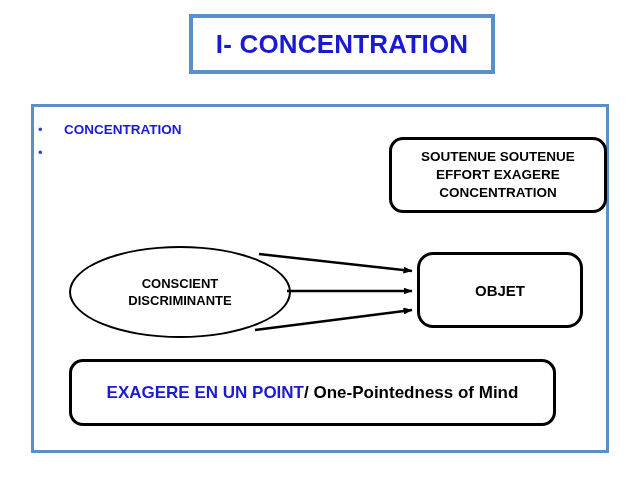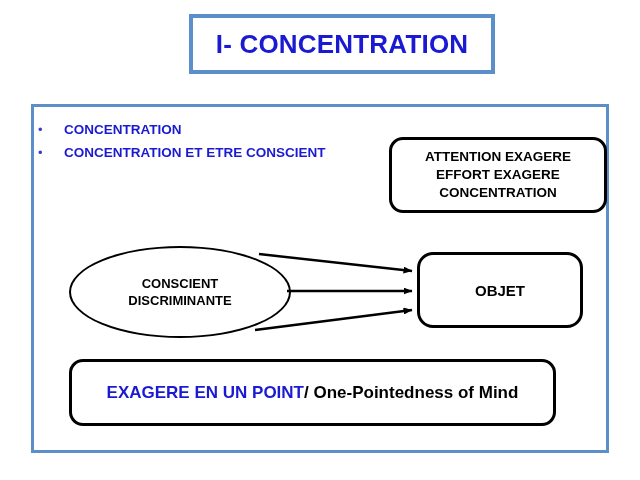--- a/index.html
+++ b/index.html
@@ -180,27 +180,26 @@
 
   <div id="content-frame"></div>
 
   <div id="bullets">
     <div class="bullet-row">
       <span class="bullet-dot">•</span>
       <span class="bullet-label">CONCENTRATION</span>
     </div>
     <div class="bullet-row">
       <span class="bullet-dot">•</span>
-      <span class="bullet-label">CONCENTRATION ET ETRE CONSCIENT</span>
     </div>
   </div>
 
   <div id="attention-box" class="shape">
     <div id="attention-text">
-      <div>ATTENTION EXAGERE</div>
+      <div>SOUTENUE SOUTENUE</div>
       <div>EFFORT EXAGERE</div>
       <div>CONCENTRATION</div>
     </div>
   </div>
 
   <div id="conscience-ellipse">
     <div id="conscience-text">
       <div>CONSCIENT</div>
       <div>DISCRIMINANTE</div>
     </div>

